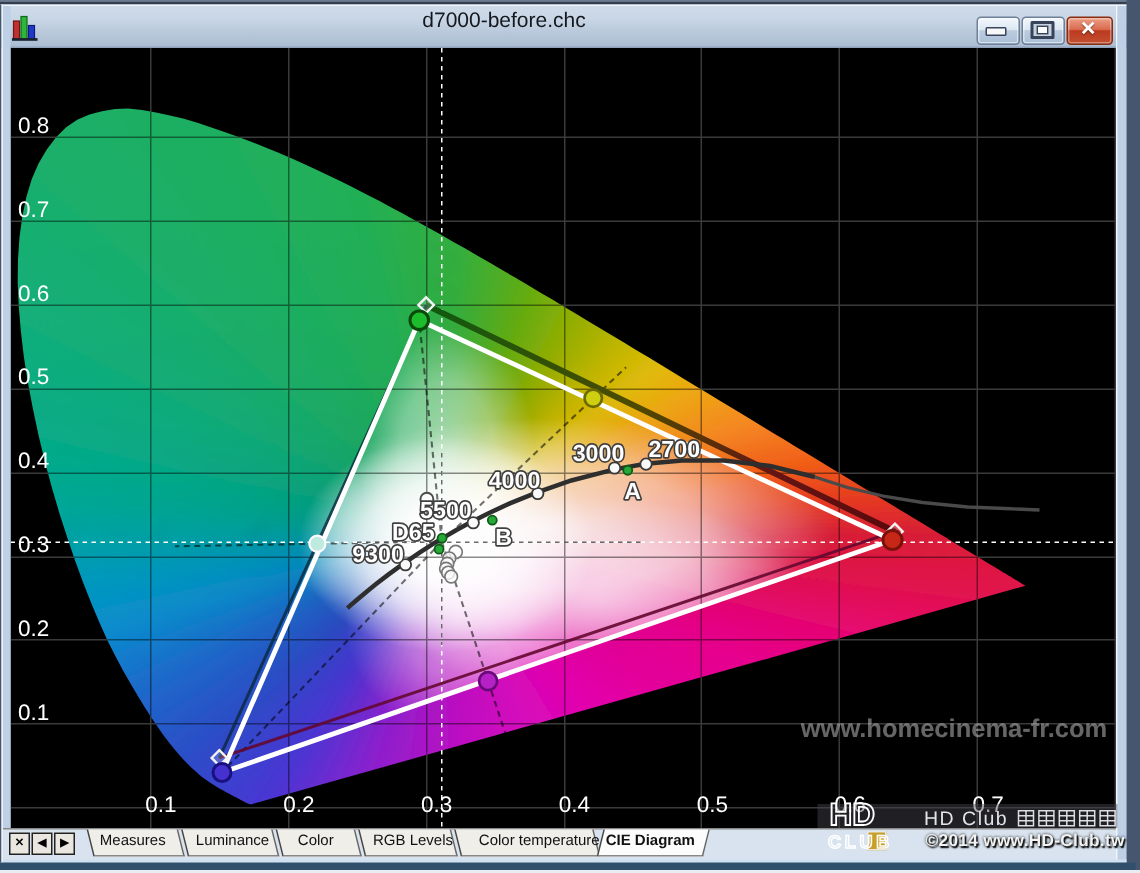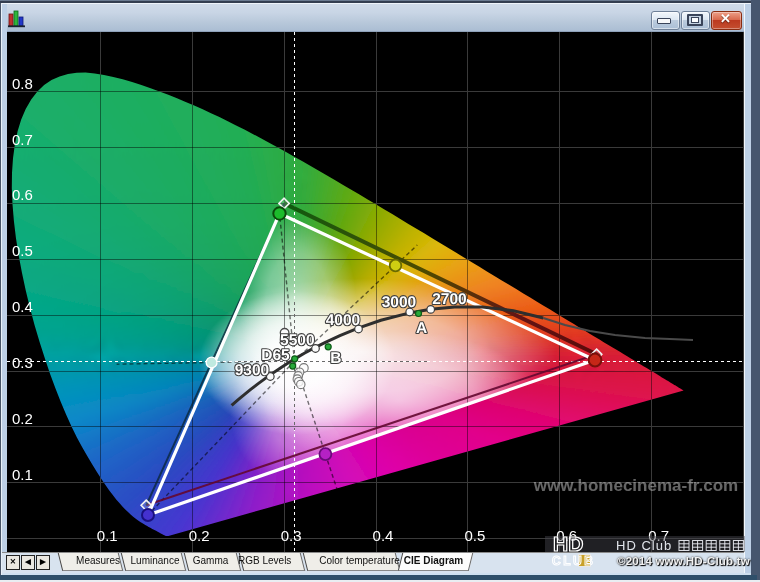--- a/index.html
+++ b/index.html
@@ -496,20 +496,21 @@
 <div class="abs" style="left:0;top:1px;width:760px;height:2px;background:#333e50;"></div>
 <div class="abs" style="left:0;top:3px;width:760px;height:1px;background:#eef4fa;"></div>
 <div class="abs" style="left:0;top:31px;width:760px;height:1px;background:#8fa2ba;"></div>
 
 <svg class="abs" style="left:8px;top:10px" width="18" height="18" viewBox="0 0 18 18">
 <rect x="1" y="4" width="4" height="12" fill="#c03030" stroke="#701414" stroke-width="0.8"></rect>
 <rect x="6" y="1" width="4" height="15" fill="#2fb43c" stroke="#0c6a18" stroke-width="0.8"></rect>
 <rect x="11" y="7" width="4" height="9" fill="#2238c8" stroke="#101a78" stroke-width="0.8"></rect>
 <rect x="0" y="15.4" width="17" height="1.8" fill="#1a2230"></rect>
 </svg>
+<div class="abs" style="left:0;top:5px;width:672px;height:22px;text-align:center;font-size:14px;color:#15191f;">d7000-before.chc</div>
 
 <div class="abs" style="left:651px;top:11px;width:27px;height:17px;border:1px solid #6e8098;border-radius:3px;background:linear-gradient(#f2f7fc 0%,#dce7f2 45%,#bcccde 50%,#aabfd6 100%);box-shadow:inset 0 0 0 1px rgba(255,255,255,0.5);"></div>
 <div class="abs" style="left:657px;top:18px;width:12px;height:4px;background:#f6f8fa;border:1.5px solid #39445a;border-radius:1px;"></div>
 <div class="abs" style="left:681px;top:11px;width:27px;height:17px;border:1px solid #6e8098;border-radius:3px;background:linear-gradient(#f2f7fc 0%,#dce7f2 45%,#bcccde 50%,#aabfd6 100%);box-shadow:inset 0 0 0 1px rgba(255,255,255,0.5);"></div>
 <div class="abs" style="left:687px;top:14px;width:12px;height:8px;border:2px solid #39445a;border-radius:1px;background:#c4d2e2;"></div>
     <div class="abs" style="left:691px;top:17px;width:6px;height:4px;background:#fafcfe;border:1px solid #39445a;"></div>
 <div class="abs" style="left:711px;top:11px;width:29px;height:17px;border:1px solid #8a2c10;border-radius:3px;background:linear-gradient(#eda088 0%,#d96a4e 45%,#bc3a20 50%,#c44f30 100%);box-shadow:inset 0 0 0 1px rgba(255,255,255,0.35);"></div>
 <div class="abs" style="left:711px;top:11px;width:29px;height:17px;color:#fff;font-size:13px;font-weight:700;text-align:center;line-height:16px;text-shadow:0 1px 1px rgba(0,0,0,0.5);">✕</div>
 
 <div class="abs" style="left:0;top:3px;width:1px;height:572px;background:#4a5668;"></div>
@@ -517,27 +518,27 @@
 <div class="abs" style="left:2px;top:4px;width:5px;height:571px;background:#bdd0e6;"></div>
 <div class="abs" style="left:744px;top:4px;width:1px;height:571px;background:#f2f7fc;"></div>
 <div class="abs" style="left:745px;top:4px;width:6px;height:571px;background:#bdd0e6;"></div>
 <div class="abs" style="left:751px;top:0;width:9px;height:582px;background:#46566e;"></div>
 
 <div class="abs" style="left:2px;top:552px;width:742px;height:21px;background:#d8e3ef;border-top:1px solid #8a8a8a;"></div>
 <div class="abs" style="left:6px;top:555px;width:12px;height:13px;background:#eae7e0;border:1.5px solid #222;font-size:7.5px;font-weight:700;color:#000;text-align:center;line-height:12.5px;">✕</div>
 <div class="abs" style="left:21px;top:555px;width:12px;height:13px;background:#eae7e0;border:1.5px solid #222;font-size:7.5px;font-weight:700;color:#000;text-align:center;line-height:12.5px;">◀</div>
 <div class="abs" style="left:36px;top:555px;width:12px;height:13px;background:#eae7e0;border:1.5px solid #222;font-size:7.5px;font-weight:700;color:#000;text-align:center;line-height:12.5px;">▶</div>
 <div class="abs" style="left:60px;top:553px;width:59px;height:17px;background:#efeee9;border-left:1px solid #444;border-right:1px solid #666;border-bottom:1px solid #888;transform:skewX(14deg);"></div>
-<div class="abs" style="left:57px;top:555px;width:63px;height:14px;font-size:10px;font-weight:400;color:#111;text-align:right;">Measures</div>
+<div class="abs" style="left:57px;top:555px;width:63px;height:14px;font-size:10px;font-weight:400;color:#111;text-align:center;">Measures</div>
 <div class="abs" style="left:123px;top:553px;width:59px;height:17px;background:#efeee9;border-left:1px solid #444;border-right:1px solid #666;border-bottom:1px solid #888;transform:skewX(14deg);"></div>
 <div class="abs" style="left:120px;top:555px;width:70px;height:14px;font-size:10px;font-weight:400;color:#111;text-align:center;">Luminance</div>
 <div class="abs" style="left:186px;top:553px;width:51px;height:17px;background:#efeee9;border-left:1px solid #444;border-right:1px solid #666;border-bottom:1px solid #888;transform:skewX(14deg);"></div>
-<div class="abs" style="left:183px;top:555px;width:55px;height:14px;font-size:10px;font-weight:400;color:#111;text-align:center;">Gamma</div>
+<div class="abs" style="left:183px;top:555px;width:55px;height:14px;font-size:10px;font-weight:400;color:#111;text-align:center;">Color</div>
 <div class="abs" style="left:241px;top:553px;width:60px;height:17px;background:#efeee9;border-left:1px solid #444;border-right:1px solid #666;border-bottom:1px solid #888;transform:skewX(14deg);"></div>
-<div class="abs" style="left:238px;top:555px;width:64px;height:14px;font-size:10px;font-weight:400;color:#111;text-align:left;">RGB Levels</div>
+<div class="abs" style="left:238px;top:555px;width:64px;height:14px;font-size:10px;font-weight:400;color:#111;text-align:right;">RGB Levels</div>
 <div class="abs" style="left:305px;top:553px;width:91px;height:17px;background:#efeee9;border-left:1px solid #444;border-right:1px solid #666;border-bottom:1px solid #888;transform:skewX(14deg);"></div>
 <div class="abs" style="left:312px;top:555px;width:95px;height:14px;font-size:10px;font-weight:400;color:#111;text-align:center;">Color temperature</div>
 <div class="abs" style="left:400px;top:553px;width:69px;height:17px;background:#fcfcfc;border-left:1px solid #444;border-right:1px solid #666;border-bottom:1px solid #888;transform:skewX(-14deg);"></div>
 <div class="abs" style="left:397px;top:555px;width:73px;height:14px;font-size:10px;font-weight:700;color:#111;text-align:center;">CIE Diagram</div>
 
 <div class="abs" style="left:2px;top:573px;width:749px;height:2px;background:#cfe0f0;"></div>
 <div class="abs" style="left:0;top:575px;width:757px;height:5px;background:#2f4f6a;"></div>
 <div class="abs" style="left:0;top:580px;width:760px;height:2px;background:#e9edf2;"></div>
 <div class="abs" style="left:545px;top:536px;width:200px;height:16px;background:rgba(70,70,80,0.45);"></div>
 <div class="abs" style="left:616px;top:538px;width:70px;height:30px;font-size:13px;color:rgba(235,238,244,0.95);letter-spacing:1px;">HD Club</div>

